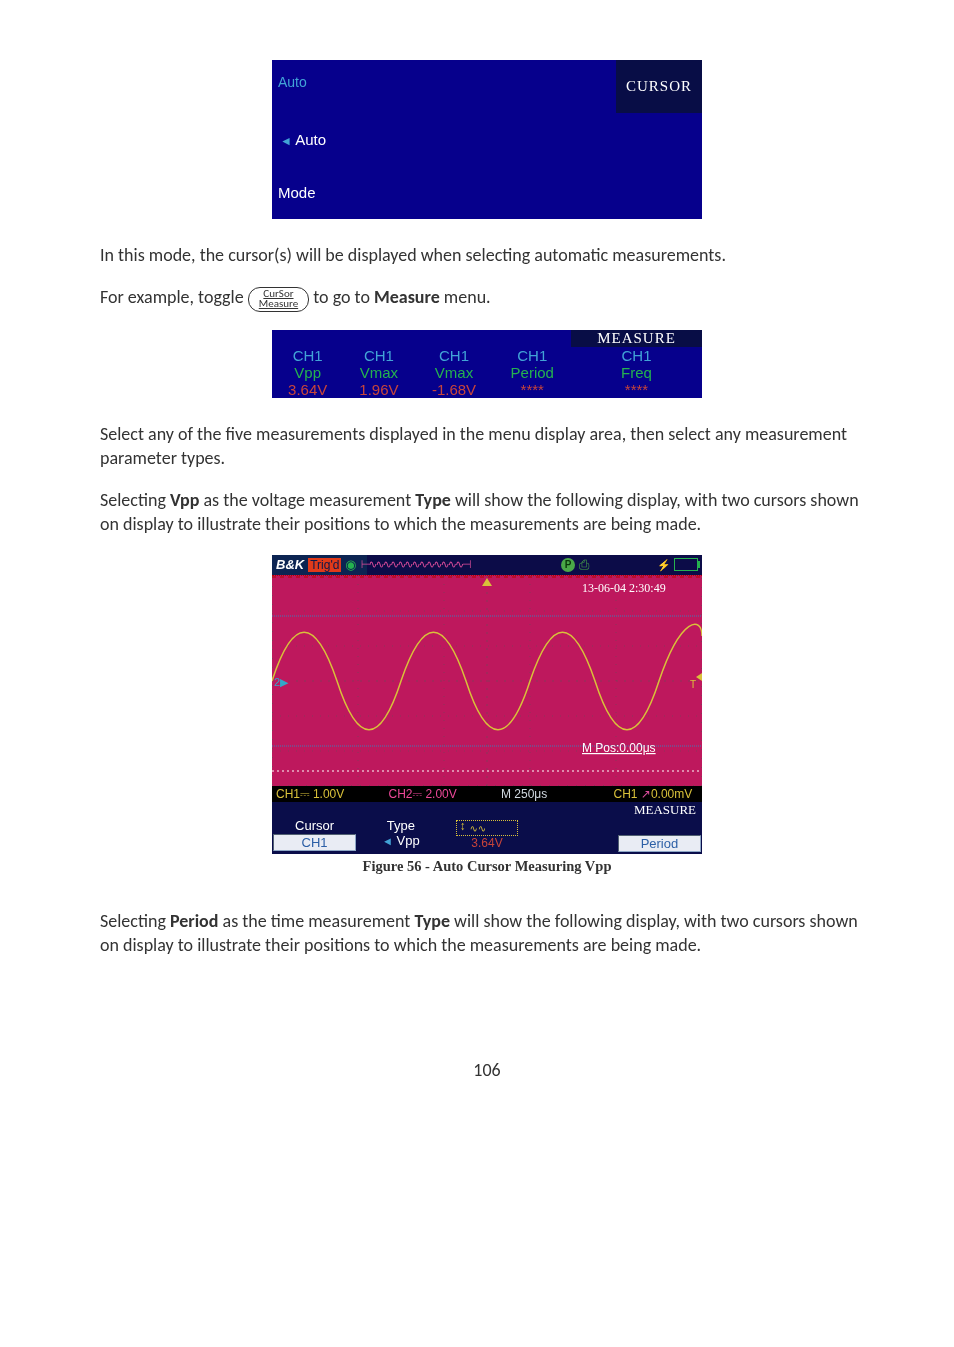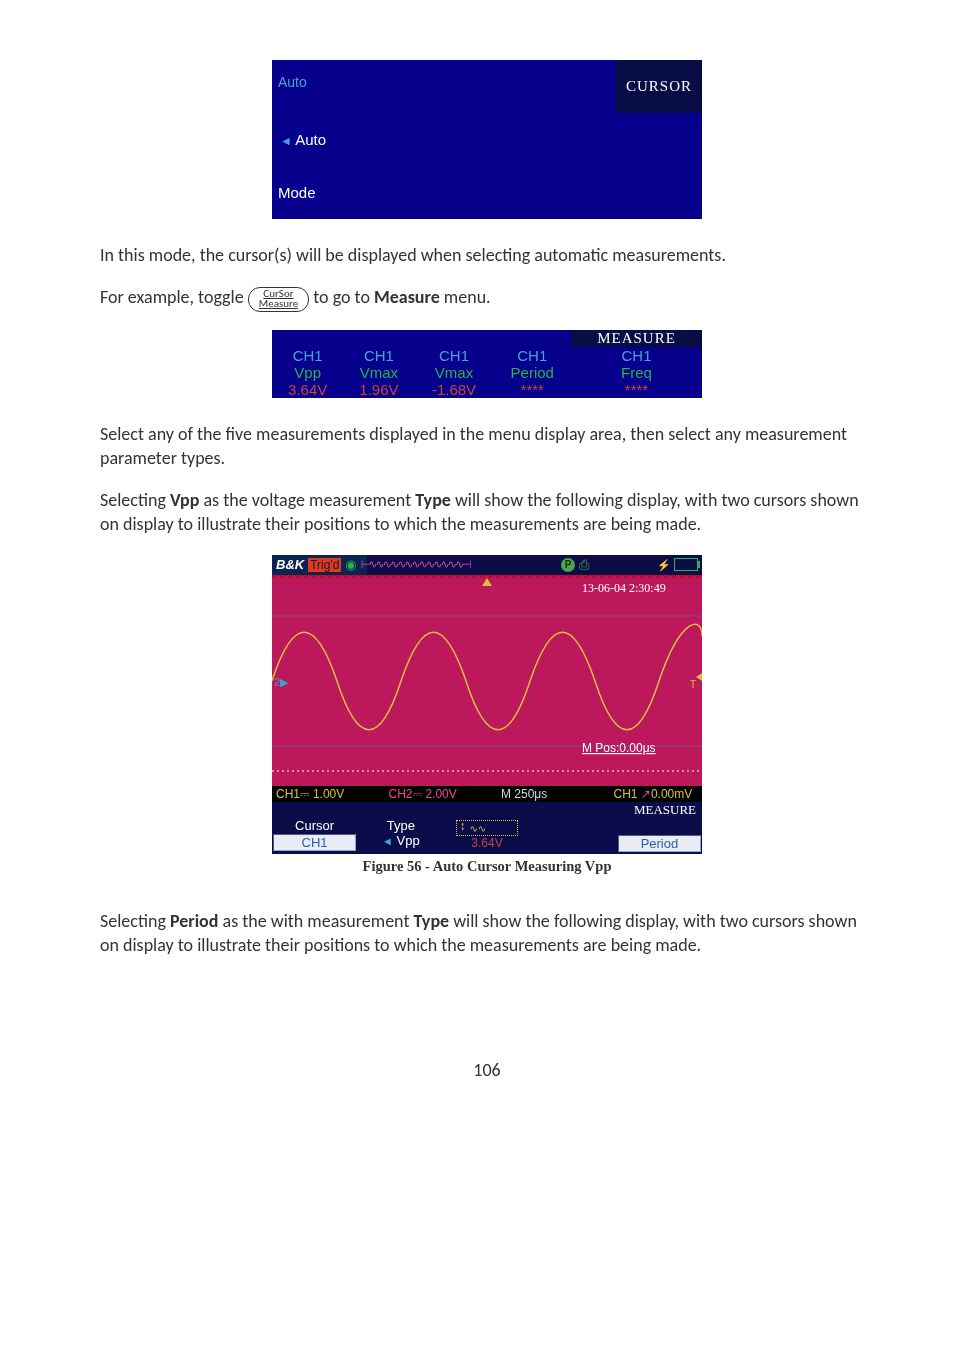--- a/index.html
+++ b/index.html
@@ -266,16 +266,16 @@
     <div class="col"></div>
     <div class="col">
       <div style="height:16px;"></div>
       <div class="white">Period</div>
     </div>
   </div>
 </div>
 <div class="fig-caption">Figure 56 - Auto Cursor Measuring Vpp</div>
 
 <p>
-  <span>Selecting </span><b>Period</b><span> as the with measurement </span><b>Type</b><span> will show the following display, with two cursors shown on display to illustrate their positions to which the measurements are being made.</span>
+  <span>Selecting </span><b>Period</b><span> as the time measurement </span><b>Type</b><span> will show the following display, with two cursors shown on display to illustrate their positions to which the measurements are being made.</span>
 </p>
 
 <div class="page-num">106</div>
 
 </body></html>

